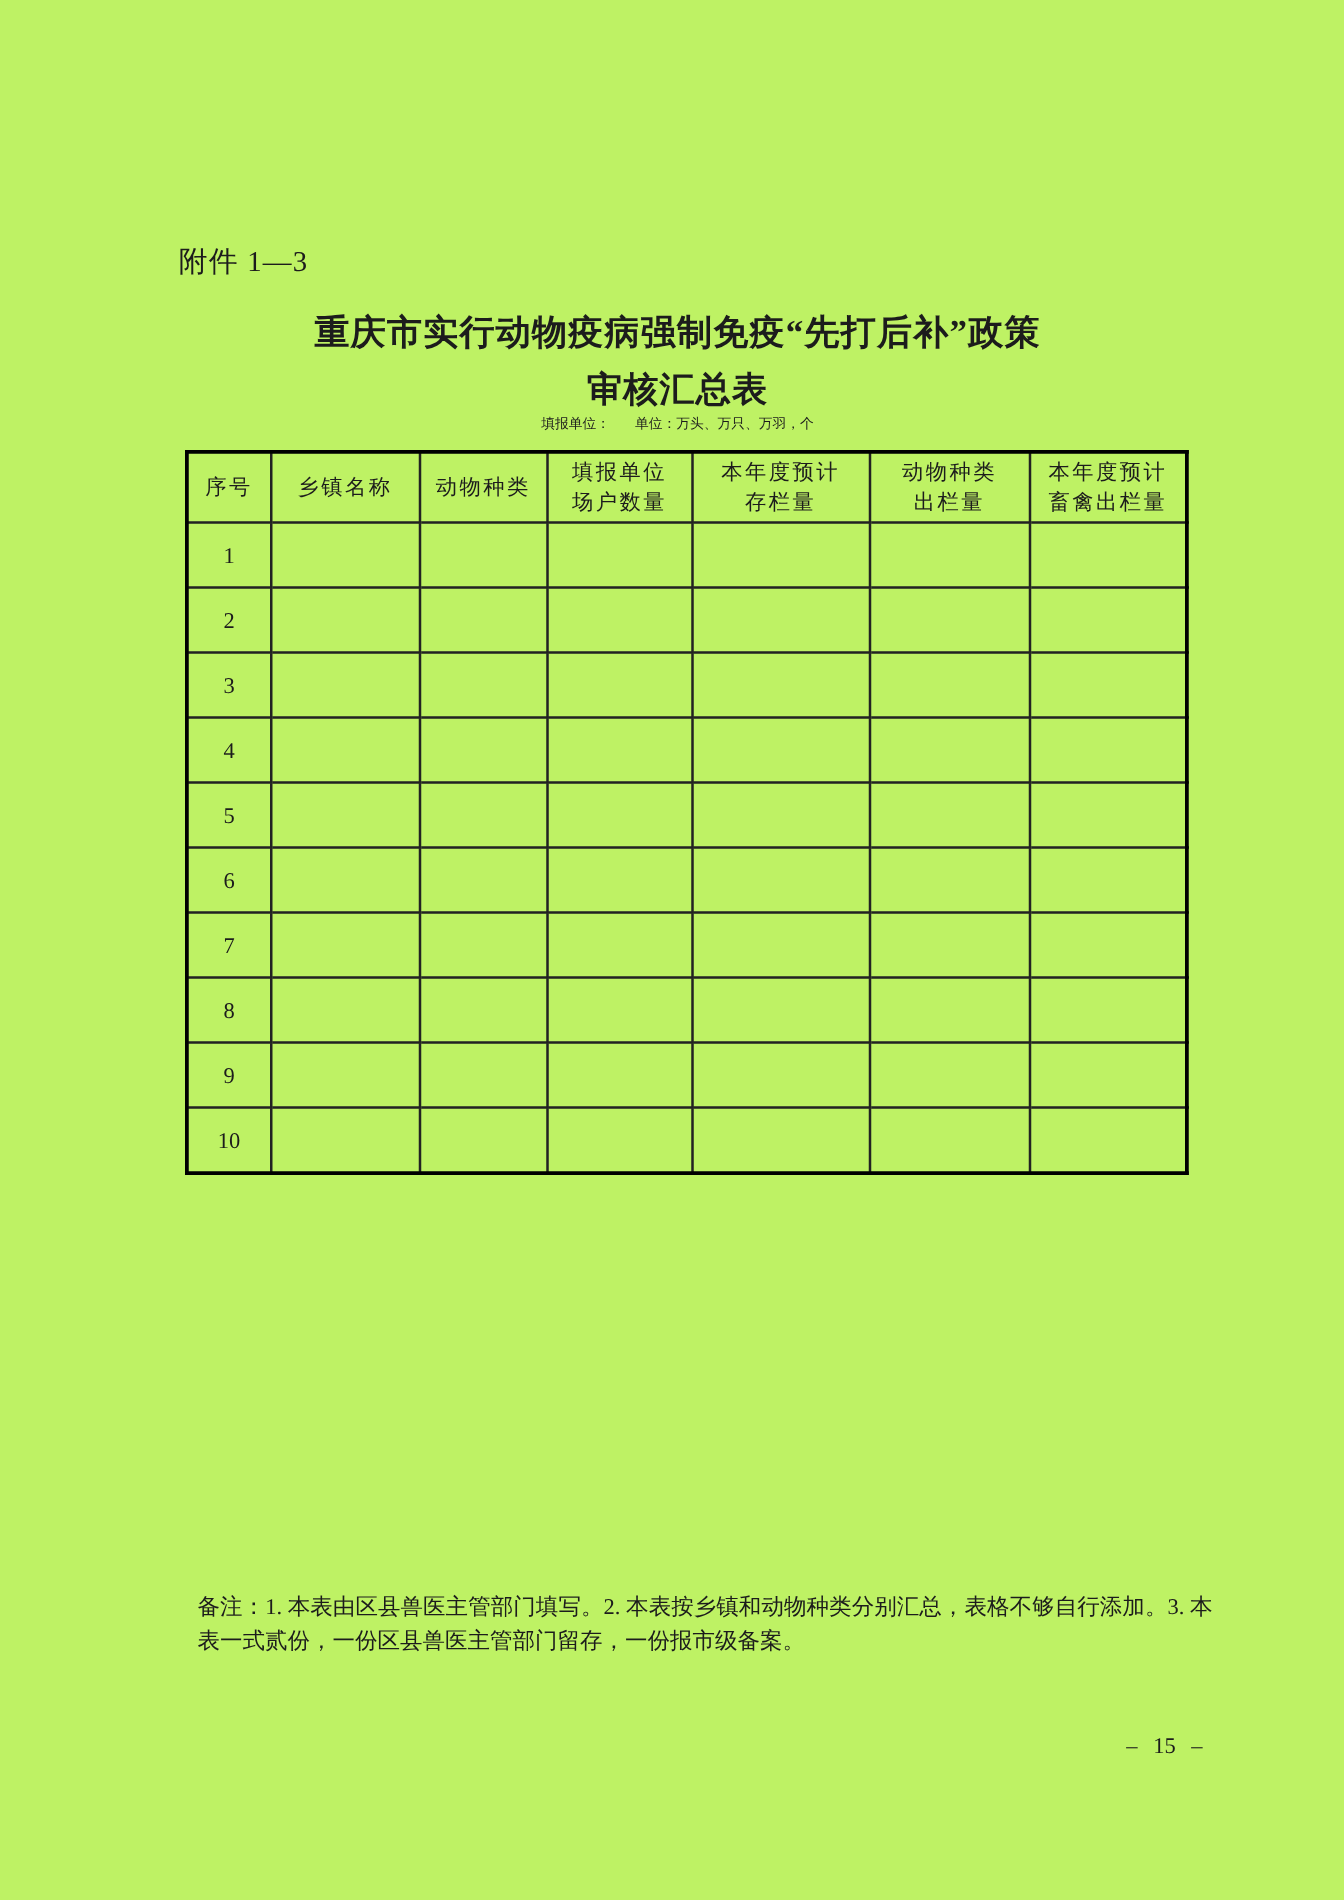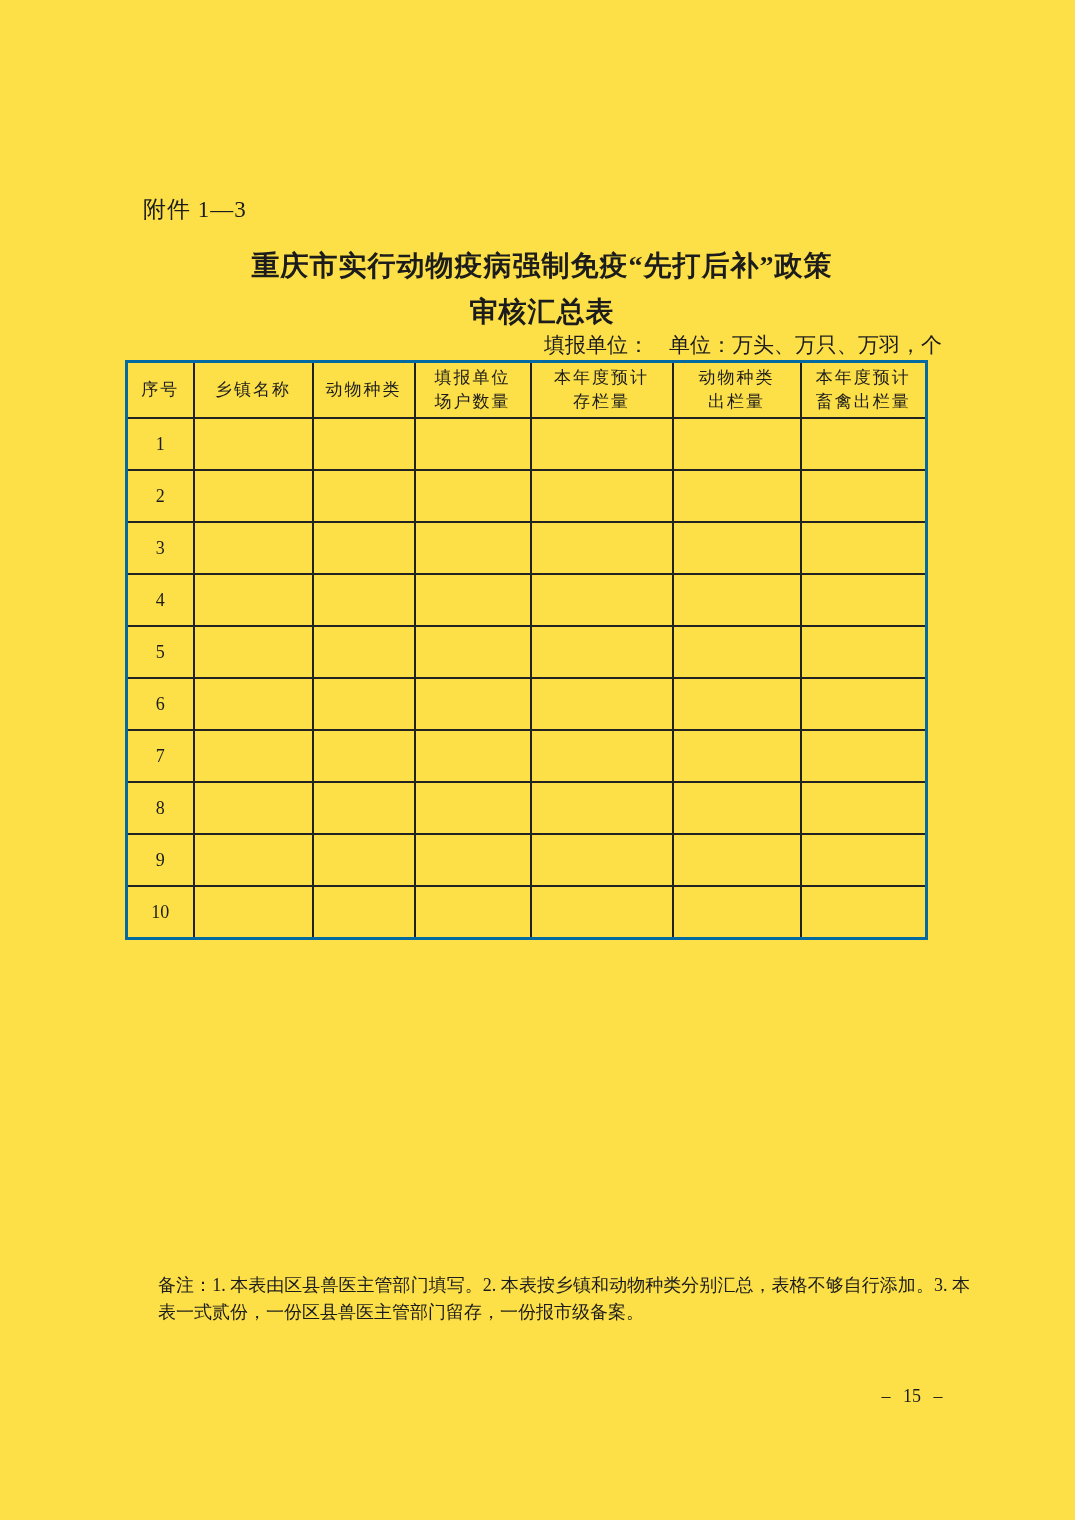--- a/index.html
+++ b/index.html
@@ -4,21 +4,21 @@
 <style>
   html, body {
     margin: 0;
     padding: 0;
     background: #ffffff;
   }
   .page {
     position: relative;
     width: 1075px;
     height: 1520px;
-    background: #fde047;
+    background: #bef264;
     color: #1c1c1c;
     font-family: "Liberation Serif", "DejaVu Serif", serif;
     overflow: hidden;
   }
   .attachment-label {
     position: absolute;
     left: 143px;
     top: 194px;
     font-size: 23px;
     letter-spacing: 1px;
@@ -34,32 +34,32 @@
     margin: 0;
   }
   .doc-title.line1 { top: 247px; }
   .doc-title.line2 { top: 293px; }
   .meta-row {
     position: absolute;
     left: 142px;
     top: 331px;
     width: 800px;
     display: flex;
-    justify-content: flex-end;
-    font-size: 21px;
+    justify-content: center;
+    font-size: 11px;
     gap: 20px;
   }
   table.summary {
     position: absolute;
-    left: 125px;
+    left: 148px;
     top: 360px;
     width: 800px;
     border-collapse: collapse;
     table-layout: fixed;
-    border: 3px solid #0369a1;
+    border: 3px solid #000000;
   }
   table.summary th,
   table.summary td {
     border: 2px solid #222222;
     padding: 0;
     text-align: center;
     vertical-align: middle;
     font-weight: normal;
   }
   thead th {
@@ -127,21 +127,21 @@
     font-size: 18px;
     line-height: 27px;
     text-align: justify;
     margin: 16px;
   }
   .page-number {
     position: absolute;
     left: 862px;
     top: 1386px;
     width: 100px;
-    text-align: center;
+    text-align: right;
     font-size: 18px;
     word-spacing: 8px;
   }
 </style>
 </head>
 <body>
 
 <div class="page">
 
   <div class="attachment-label">附件 1—3</div>

